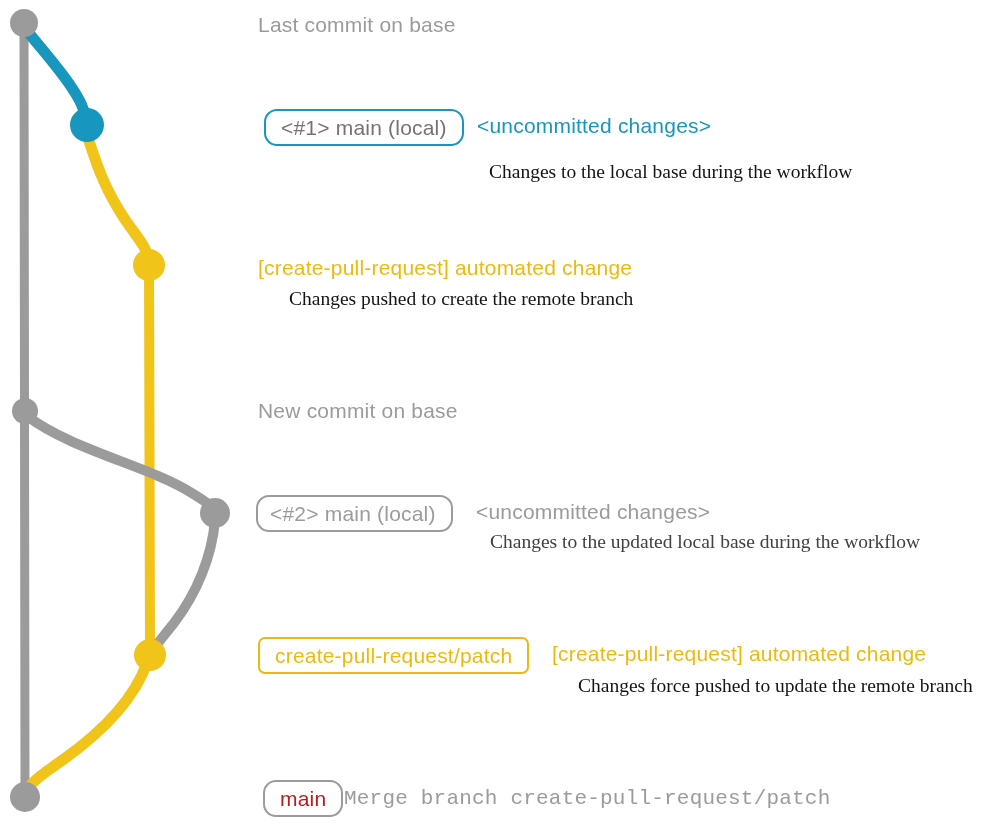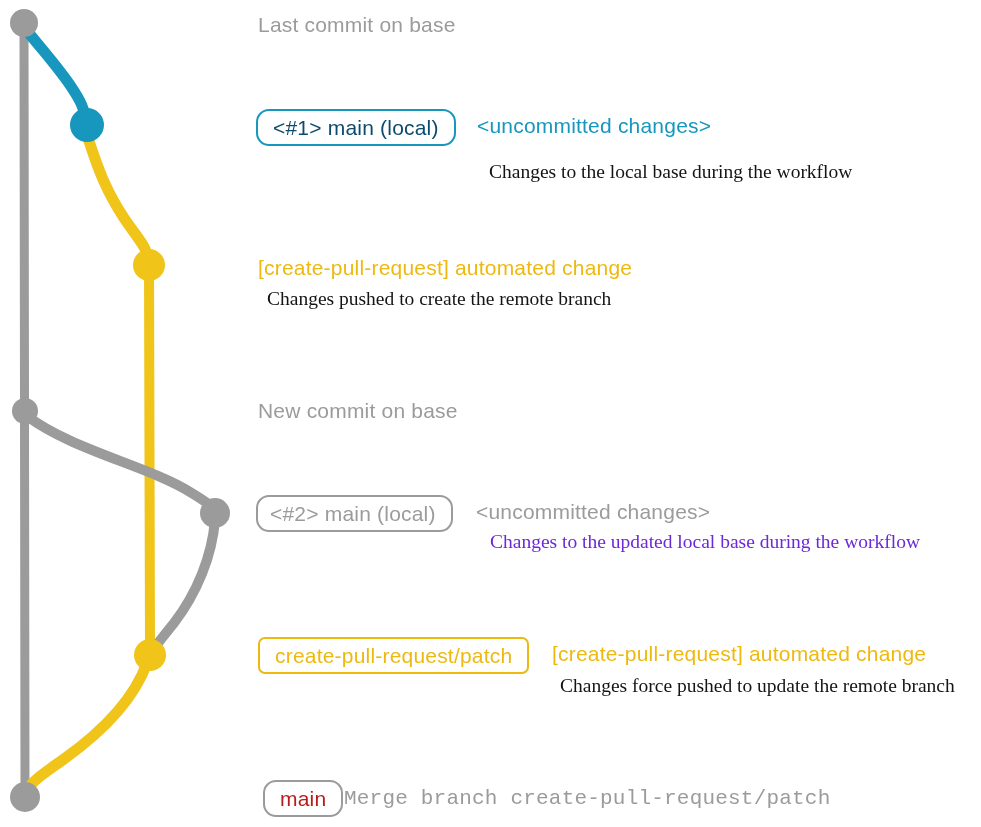--- a/index.html
+++ b/index.html
@@ -54,31 +54,31 @@
     <circle cx="25" cy="411" r="13" fill="#9b9b9b"></circle>
     <circle cx="215" cy="513" r="15" fill="#9b9b9b"></circle>
     <circle cx="150" cy="655" r="16" fill="#f0c419"></circle>
     <circle cx="25" cy="797" r="15" fill="#9b9b9b"></circle>
   </svg>
 
   <div class="abs sans-lg" style="left: 258px; top: 13px; color: rgb(155, 155, 155);">Last commit on base</div>
 
   <div class="abs sans-lg" style="left: 258px; top: 399px; color: rgb(155, 155, 155);">New commit on base</div>
 
-  <div class="pill" style="left: 256px; top: 109px; color: #0c4a6e; border-color: rgb(23, 150, 190); text-align: right;">&lt;#1&gt; main (local)</div>
+  <div class="pill" style="left: 264px; top: 109px; color: #737373; border-color: rgb(23, 150, 190); text-align: right;">&lt;#1&gt; main (local)</div>
   <div class="abs sans-lg" style="left: 477px; top: 114px; color: rgb(23, 150, 190);">&lt;uncommitted changes&gt;</div>
   <div class="abs serif-desc" style="left: 489px; top: 161px; color: rgb(20, 20, 20);">Changes to the local base during the workflow</div>
 
   <div class="abs sans-lg" style="left: 258px; top: 256px; color: rgb(238, 185, 15);">[create-pull-request] automated change</div>
-  <div class="abs serif-desc" style="left: 267px; top: 288px; color: rgb(20, 20, 20);">Changes pushed to create the remote branch</div>
+  <div class="abs serif-desc" style="left: 289px; top: 288px; color: rgb(20, 20, 20);">Changes pushed to create the remote branch</div>
 
   <div class="pill" style="left: 256px; top: 495px; color: rgb(155, 155, 155); border-color: rgb(155, 155, 155); padding-left: 12px;">&lt;#2&gt; main (local)</div>
   <div class="abs sans-lg" style="left: 476px; top: 500px; color: rgb(155, 155, 155);">&lt;uncommitted changes&gt;</div>
-  <div class="abs serif-desc" style="left: 490px; top: 531px; color: #6d28d9;">Changes to the updated local base during the workflow</div>
+  <div class="abs serif-desc" style="left: 490px; top: 531px; color: #404040;">Changes to the updated local base during the workflow</div>
 
   <div class="pill" style="left: 258px; top: 637px; color: rgb(238, 185, 15); border-color: rgb(238, 185, 15); border-radius: 7px;">create-pull-request/patch</div>
   <div class="abs sans-lg" style="left: 552px; top: 642px; color: rgb(238, 185, 15);">[create-pull-request] automated change</div>
-  <div class="abs serif-desc" style="left: 560px; top: 675px; color: rgb(20, 20, 20);">Changes force pushed to update the remote branch</div>
+  <div class="abs serif-desc" style="left: 578px; top: 675px; color: rgb(20, 20, 20);">Changes force pushed to update the remote branch</div>
 
   <div class="pill" style="left: 263px; top: 780px; color: #b91c1c; border-color: rgb(155, 155, 155);">main</div>
   <div class="abs sans-lg" style="left: 344px; top: 787px; color: rgb(155, 155, 155); font-family: Liberation Mono, monospace;">Merge branch create-pull-request/patch</div>
 
 </div>
 
 </body></html>

